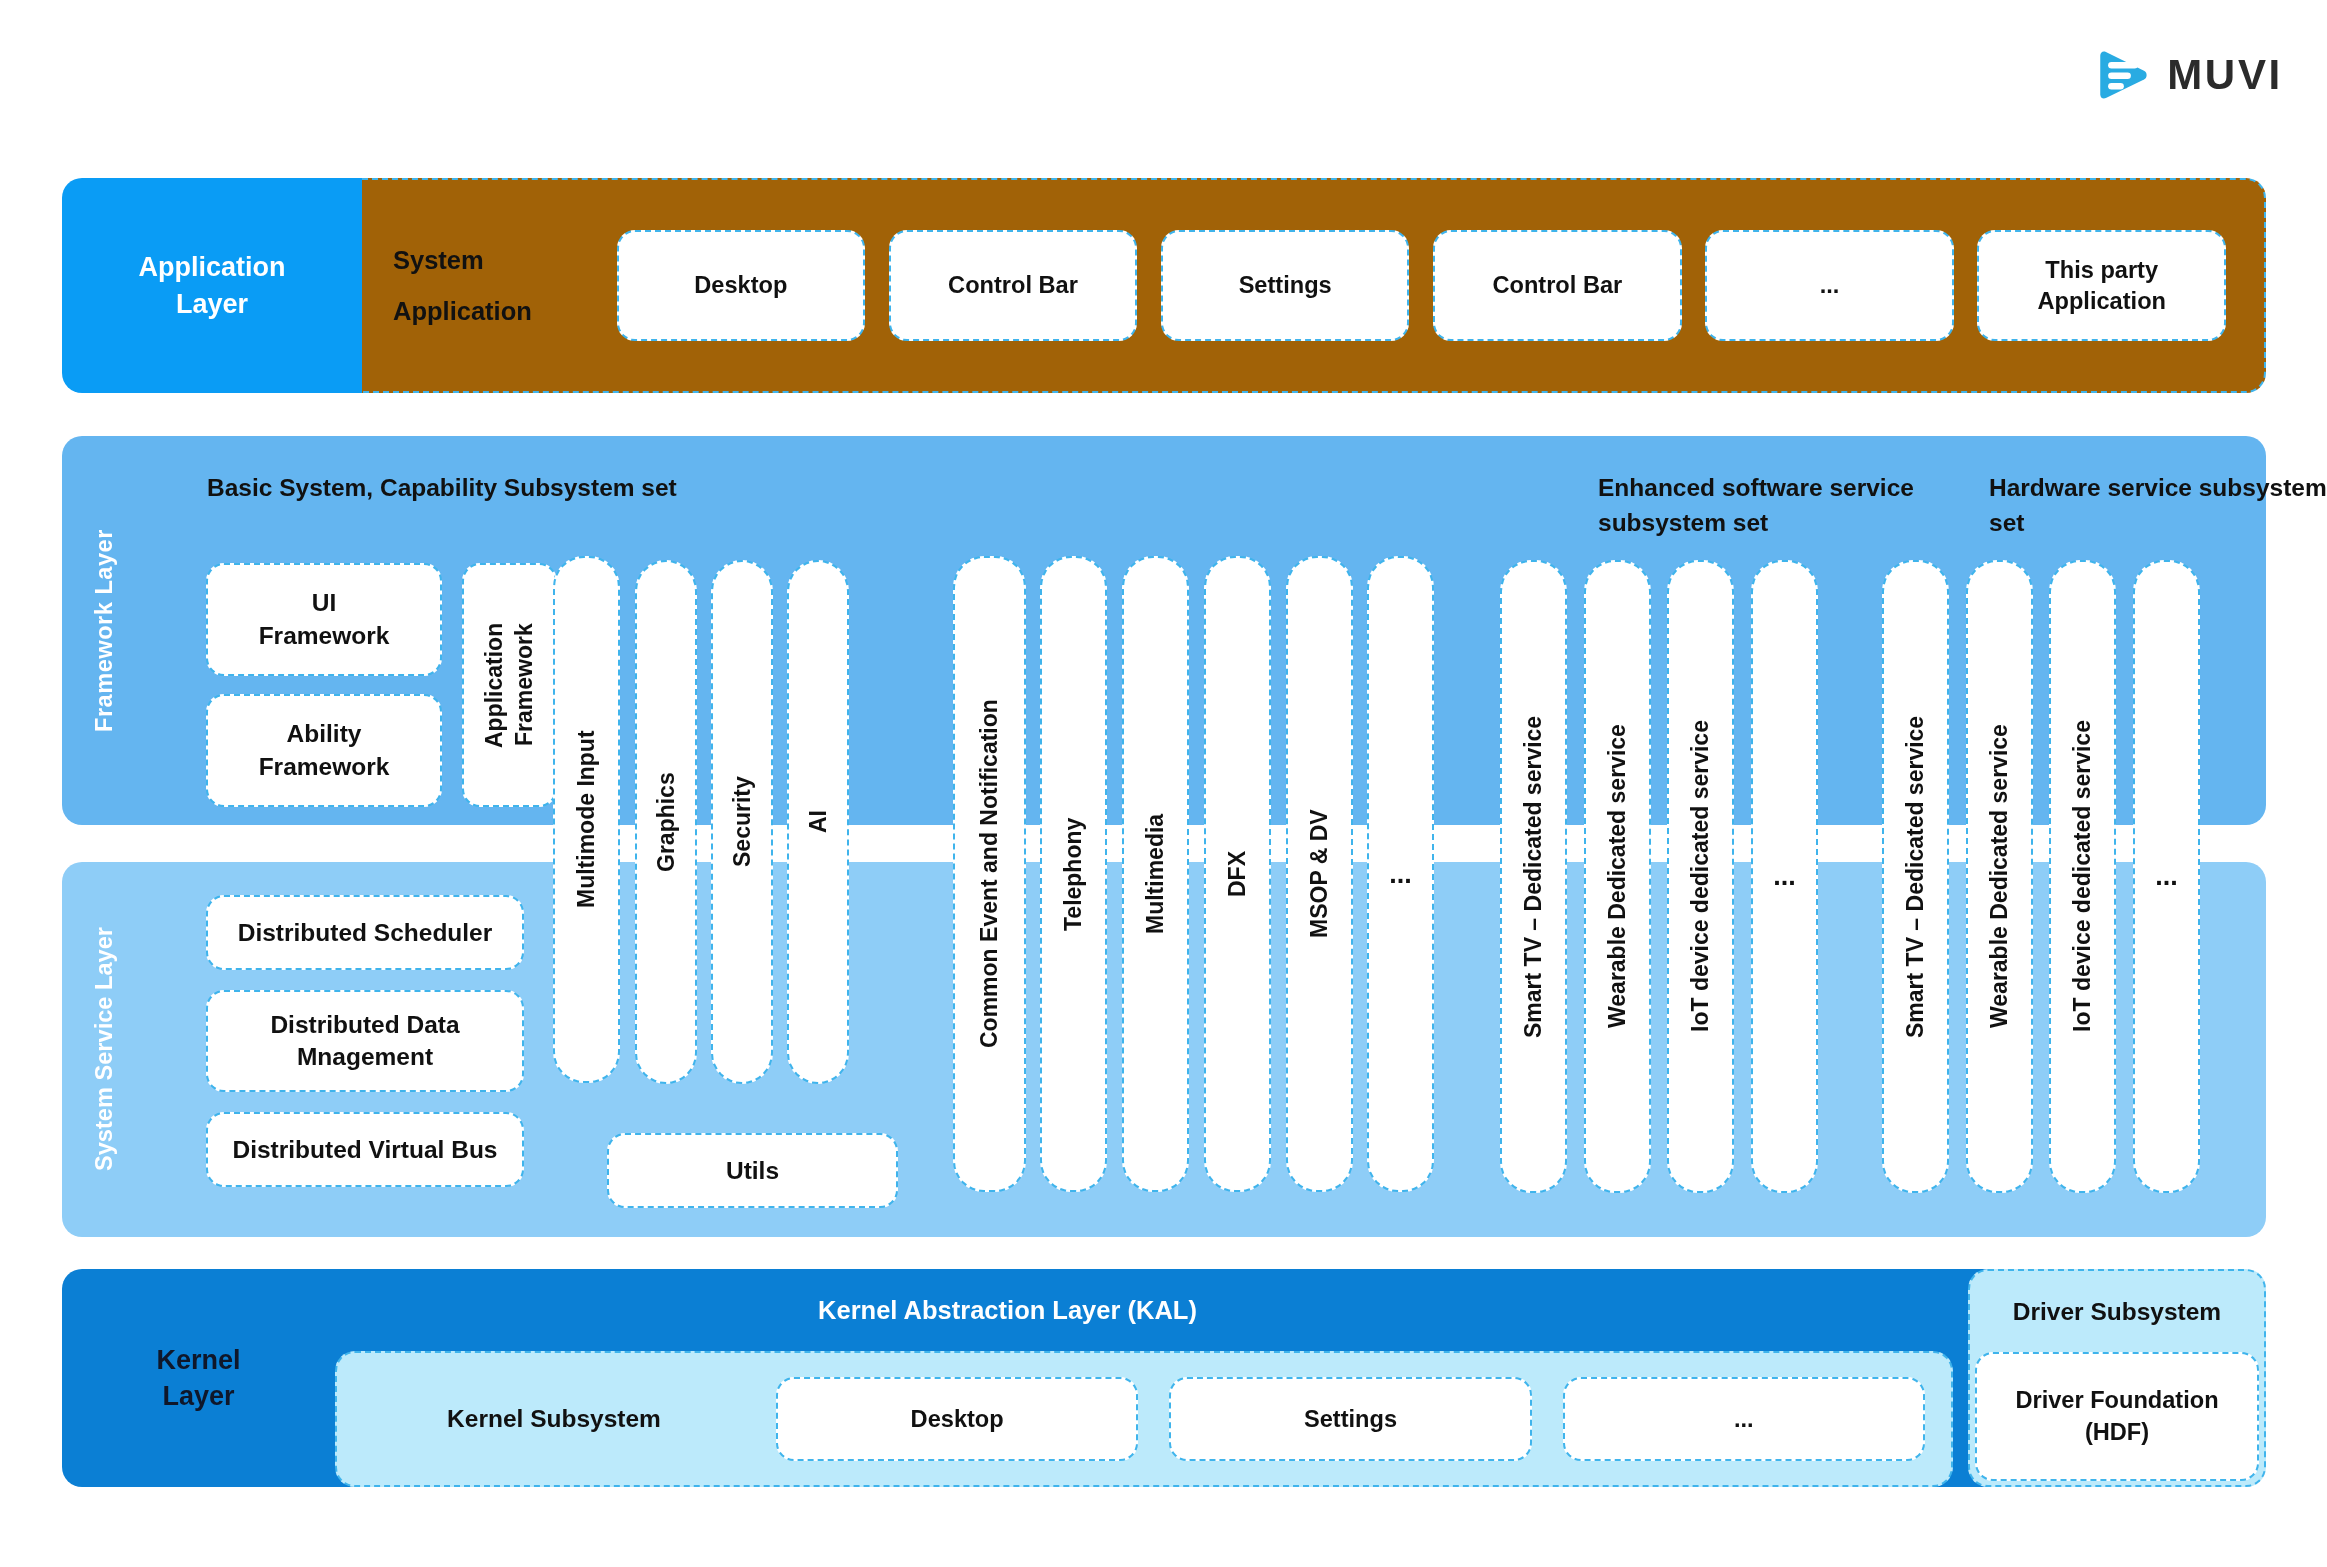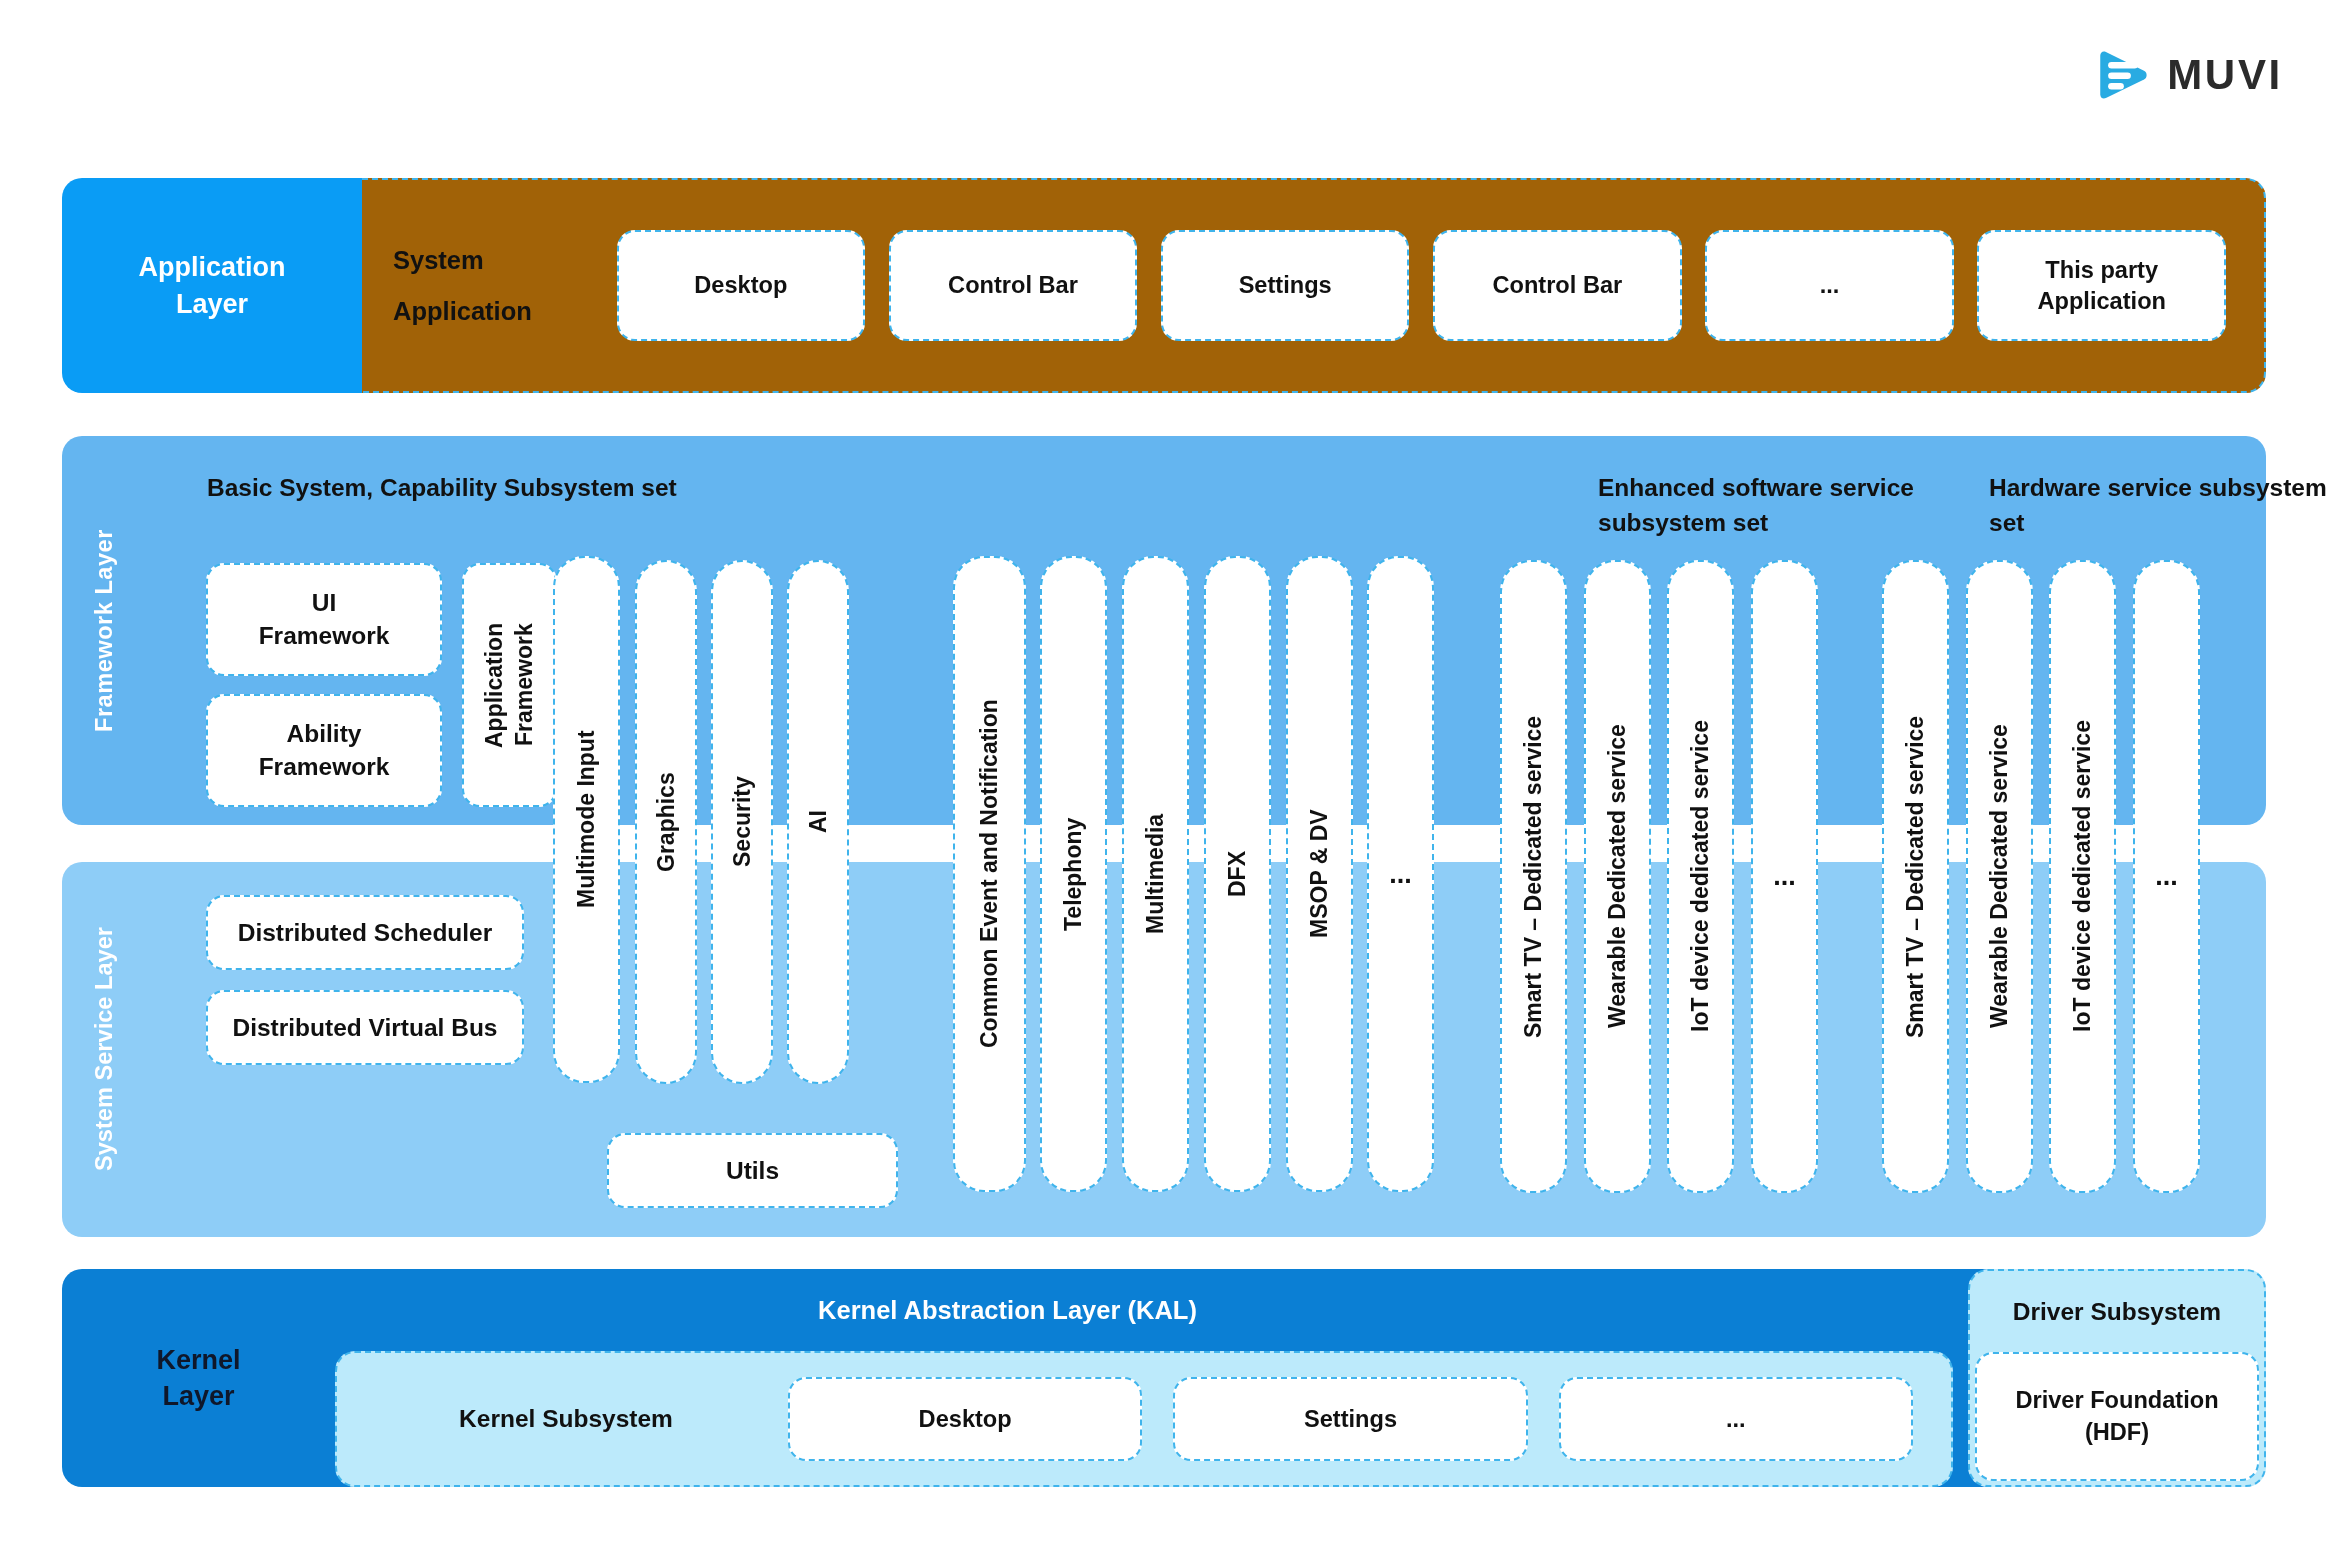--- a/index.html
+++ b/index.html
@@ -151,21 +151,21 @@
     position: absolute; left: 0; top: 0; width: 273px; height: 218px;
     display: flex; align-items: center; justify-content: center;
     color: #0f172a; font-size: 27px; font-weight: 700;
     line-height: 1.35; text-align: center;
   }
   .kernel-sub {
     position: absolute; left: 273px; top: 82px;
     width: 1618px; height: 136px;
     background: #bceafb; border: 2.7px dashed #3fb4ec;
     border-radius: 20px;
-    display: flex; align-items: center; padding: 0 38px; gap: 31px;
+    display: flex; align-items: center; padding: 0 26px; gap: 31px;
   }
   .kernel-sub-label {
     width: 382px; flex: none; text-align: center;
     color: #111; font-size: 24.5px; font-weight: 700;
   }
   .kernel-tile {
     flex: 1; height: 84px; font-size: 23.6px; border-radius: 18px;
   }
   .driver-col {
     position: absolute; left: 1906px; top: 0;
@@ -257,20 +257,23 @@
     </div>
   </div>
 
   <div class="ss-layer">
     <div class="ss-label">System Service Layer</div>
 
     <div class="ss-left">
       <div class="white-box ss-box">
           <span>Distributed Scheduler</span>
         </div>
+      <div class="white-box ss-box tall">
+          <span>Distributed Data<br>Mnagement</span>
+        </div>
       <div class="white-box ss-box">
           <span>Distributed Virtual Bus</span>
         </div>
     </div>
 
     <div class="white-box utils-box">
         <span>Utils</span>
       </div>
   </div>
 

